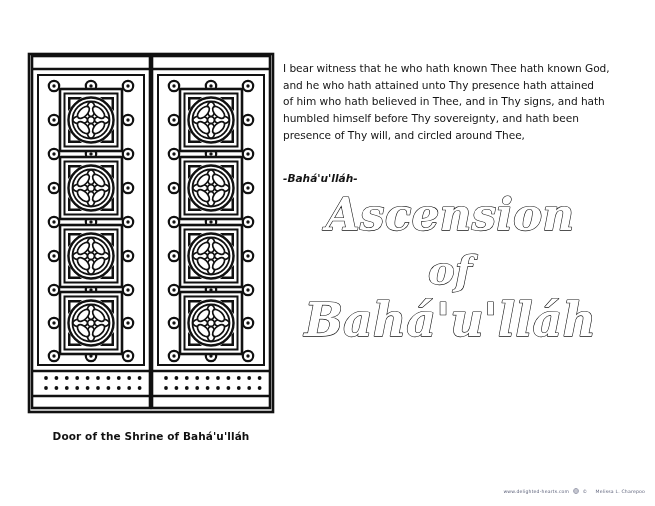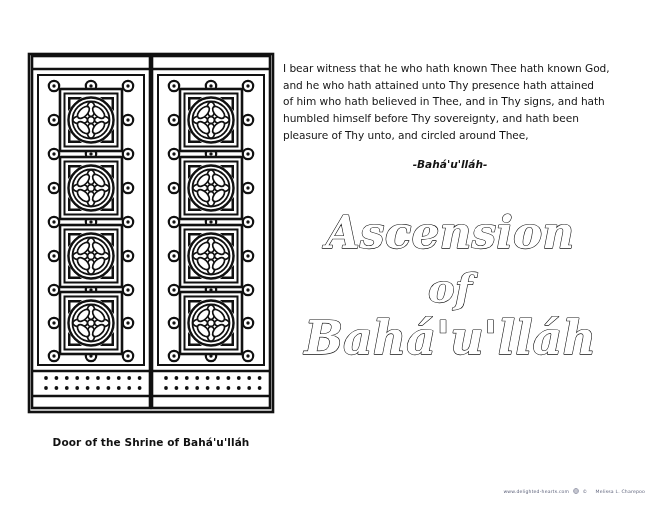--- a/index.html
+++ b/index.html
@@ -32,21 +32,21 @@
     width: 250px;
   }
 
   .door-figure {
     display: block;
     width: 250px;
     height: 372px;
   }
 
   .door-caption {
-    margin-top: 12px;
+    margin-top: 6px;
     text-align: center;
     font-family: "DejaVu Sans", sans-serif;
     font-size: 10.5px;
     font-weight: 700;
     letter-spacing: .1px;
     color: #111111;
     white-space: nowrap;
   }
 
   
@@ -60,32 +60,31 @@
   .quote {
     font-family: "DejaVu Sans", sans-serif;
     font-size: 10.6px;
     line-height: 1.58;
     color: #141414;
     letter-spacing: -0.05px;
   }
   .quote p { margin: 0; }
 
   .attribution {
-    margin-top: 14px;
-    text-align: center;
+    margin-top: 28px;
+    text-align: left;
     font-family: "DejaVu Sans", sans-serif;
     font-style: italic;
     font-weight: 700;
     font-size: 10.6px;
     color: #141414;
   }
 
   
   .title-block {
-    margin-top: 32px;
     text-align: center;
   }
   .title-svg { display: block; width: 334px; height: 165px; }
 
   .script-outline {
     font-family: "DejaVu Serif", serif;
     font-style: italic;
     font-weight: 700;
     fill: #ffffff;
     stroke: #111111;
@@ -241,21 +240,21 @@
     <div class="door-caption">Door of the Shrine of Bahá'u'lláh</div>
   </div>
 
   <div class="right-col">
 
     <div class="quote">
       <p>I bear witness that he who hath known Thee hath known God,</p>
       <p>and he who hath attained unto Thy presence hath attained</p>
       <p>of him who hath believed in Thee, and in Thy signs, and hath</p>
       <p>humbled himself before Thy sovereignty, and hath been</p>
-      <p>pleasure of Thy unto, and circled around Thee,</p>
+      <p>presence of Thy will, and circled around Thee,</p>
     </div>
 
     <div class="attribution">-Bahá'u'lláh-</div>
 
     <div class="title-block">
       <svg class="title-svg" viewBox="0 0 334 165">
         <text class="script-outline" x="167" y="46" text-anchor="middle" font-size="44">Ascension</text>
         <text class="script-outline" x="167" y="100" text-anchor="middle" font-size="40">of</text>
         <text class="script-outline" x="167" y="152" text-anchor="middle" font-size="46">Bahá'u'lláh</text>
       </svg>

